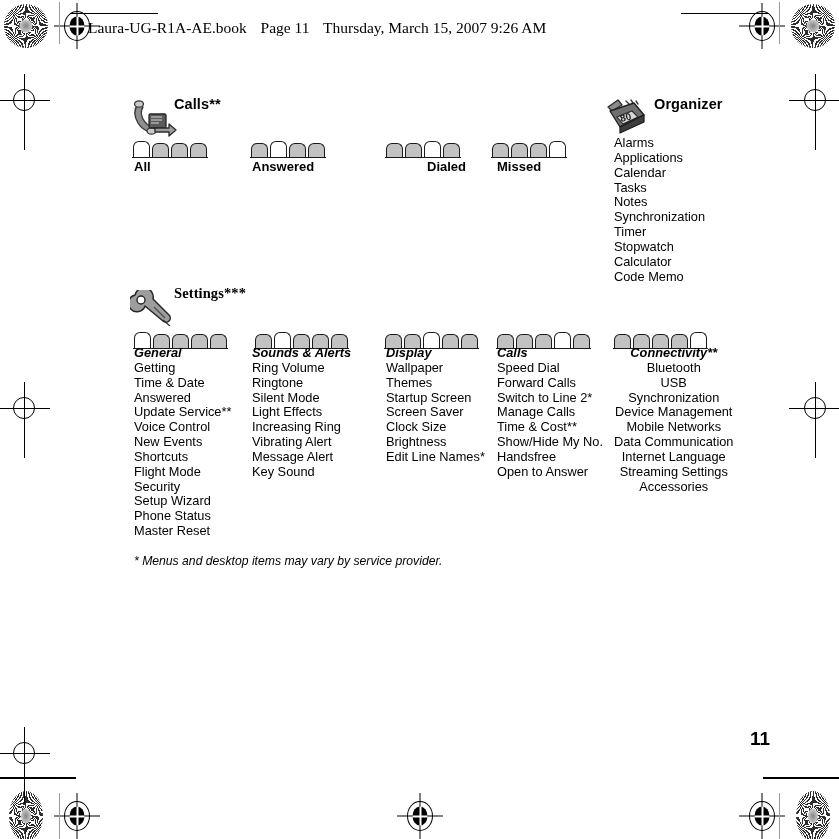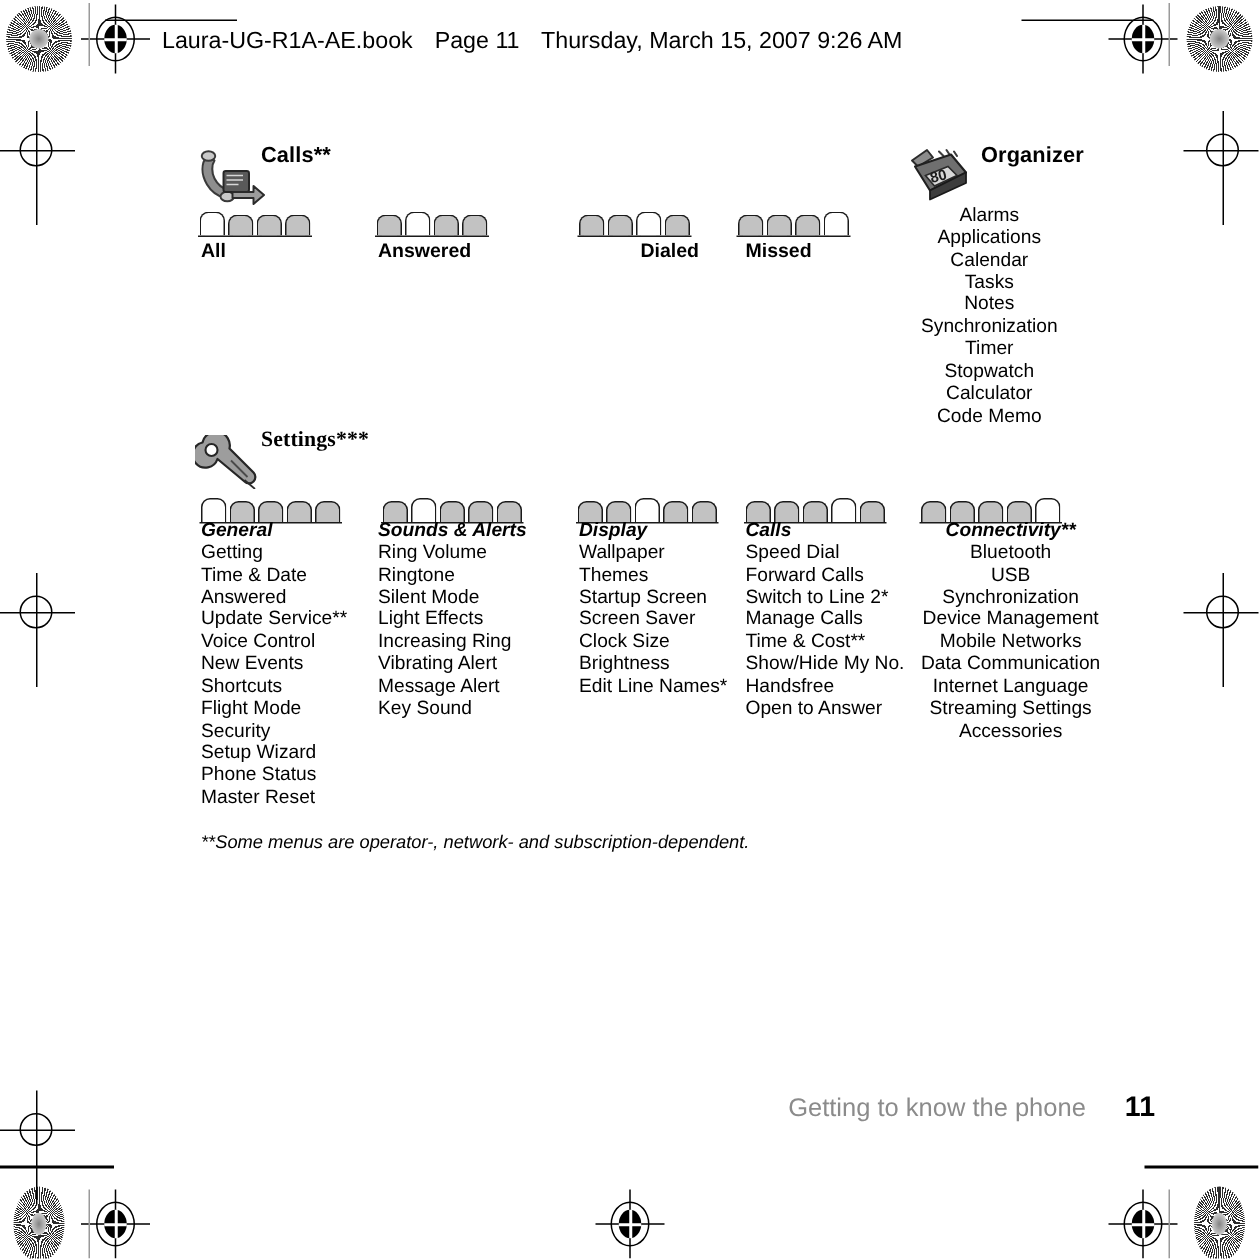--- a/index.html
+++ b/index.html
@@ -94,23 +94,23 @@
     border-radius: 50%;
     box-sizing: border-box;
   }
   .crossmark .c-h { position: absolute; left: -6px; right: -6px; top: 50%; height: 1px; background: #000; }
   .crossmark .c-v { position: absolute; top: -6px; bottom: -30px; left: 50%; width: 1px; background: #000; }
   .rule { position: absolute; background: #000; }
 
   
   .headerline {
     position: absolute;
-    left: 108px;
+    left: 88px;
     top: 19px;
-    font-family: Liberation Sans, sans-serif;
+    font-family: Liberation Serif, serif;
     font-size: 15.5px;
     color: #000;
     white-space: nowrap;
   }
   .headerline .gap { display: inline-block; width: 6px; }
   .headerrule {
     position: absolute;
     left: 70px; top: 13px;
     width: 88px; height: 1px;
     background: #000;
@@ -357,21 +357,21 @@
       <path d="M6 14 L30 6 L40 18 L16 30 Z" fill="#6f6f6f" stroke="#202020" stroke-width="1.4" stroke-linejoin="round"></path>
       <path d="M13 20 L28 14 L34 20 L19 27 Z" fill="#d8d8d8" stroke="#2b2b2b" stroke-width="1.1"></path>
       <text x="17" y="25" font-family="Liberation Sans, sans-serif" font-size="10" font-weight="bold" fill="#1d1d1d" transform="rotate(-14 17 25)">80</text>
       <path d="M16 30 L40 18 L40 25 L16 36 Z" fill="#3d3d3d" stroke="#1a1a1a" stroke-width="1.2" stroke-linejoin="round"></path>
     </g>
   </svg>
 </div>
 
 <div class="section-title" style="left:654px; top:96px;">Organizer</div>
 
-<div class="list" style="left:614px; top:136px;text-align:center;">
+<div class="list" style="left:614px; top:136px;">
   <div>Alarms</div>
   <div>Applications</div>
   <div>Calendar</div>
   <div>Tasks</div>
   <div>Notes</div>
   <div>Synchronization</div>
   <div>Timer</div>
   <div>Stopwatch</div>
   <div>Calculator</div>
   <div>Code Memo</div>
@@ -493,19 +493,18 @@
   <div>Synchronization</div>
   <div>Device Management</div>
   <div>Mobile Networks</div>
   <div>Data Communication</div>
   <div>Internet Language</div>
   <div>Streaming Settings</div>
   <div>Accessories</div>
 </div>
 
 <div class="footnotes">
-  <div>**Some menus are operator-, network- and subscription-dependent.</div>
+  <div>* Menus and desktop items may vary by service provider.</div>
 </div>
 
 <div class="pagefooter">
-  <span class="crumb">Getting to know the phone</span>
   <span class="pageno">11</span>
 </div>
 
 </body></html>

